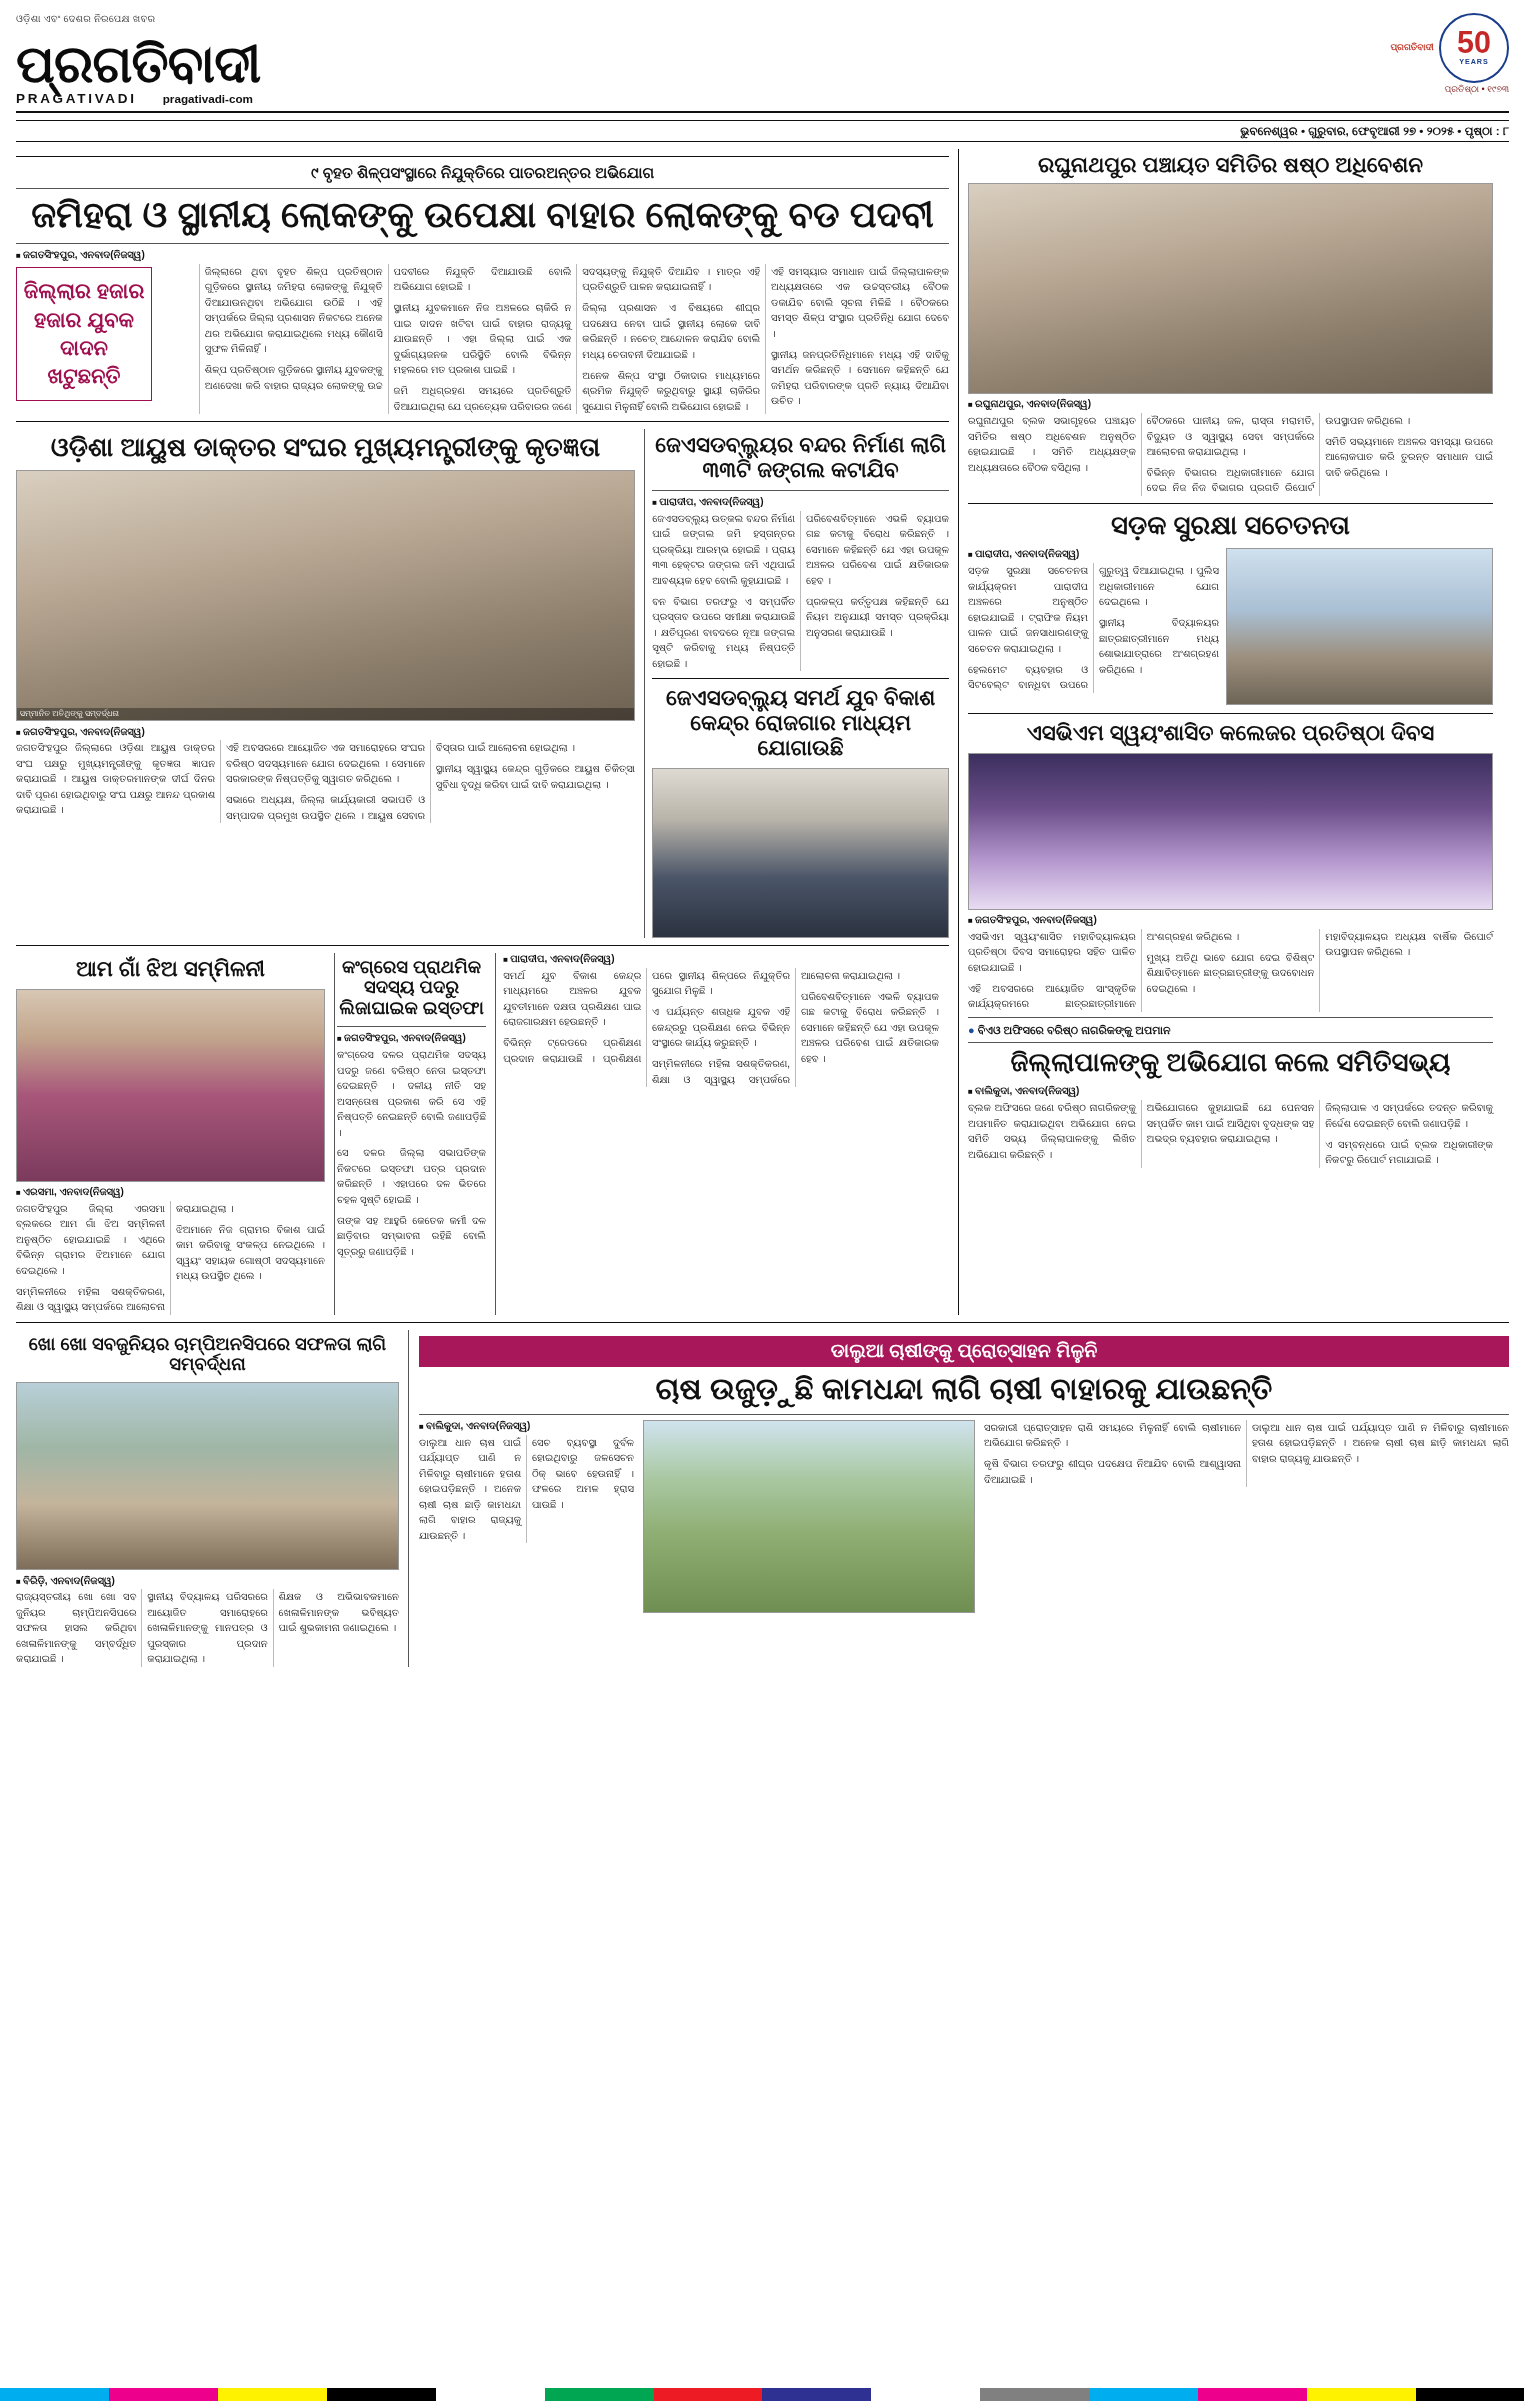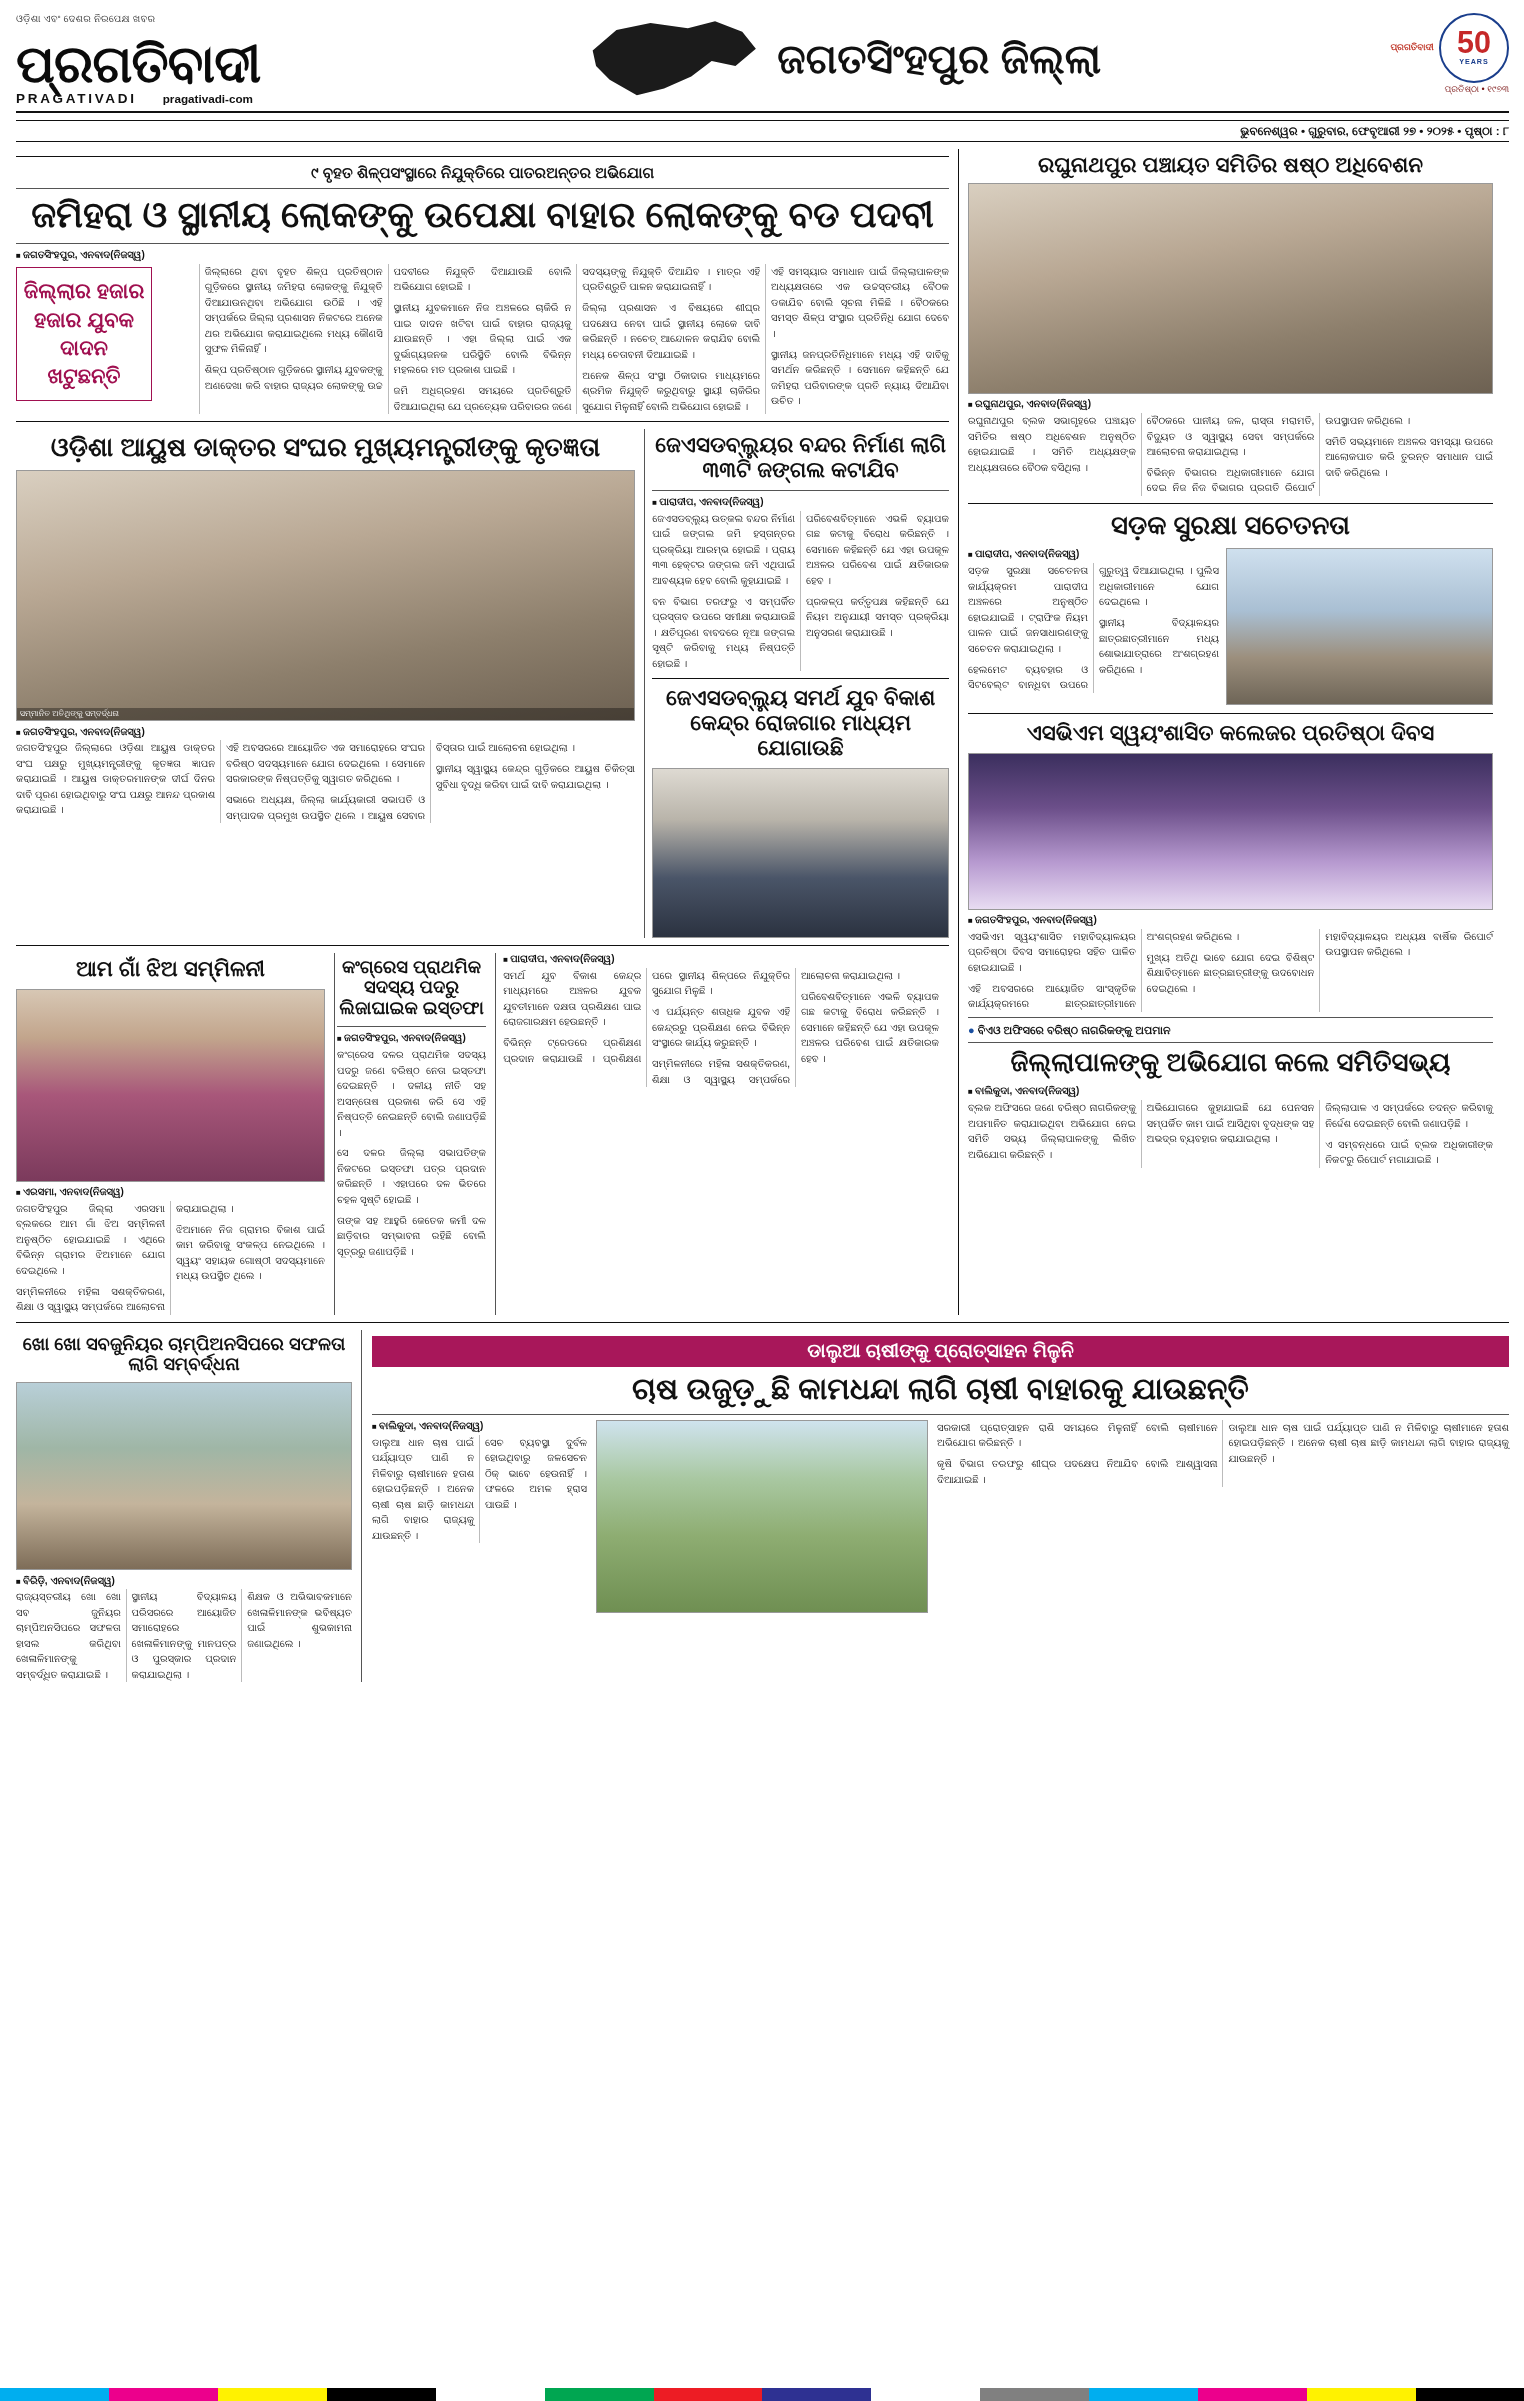--- a/index.html
+++ b/index.html
@@ -103,24 +103,20 @@
 
   <div class="masthead">
     <div class="mast-left">
       <div class="mast-tagline">ଓଡ଼ିଶା ଏବଂ ଦେଶର ନିରପେକ୍ଷ ଖବର</div>
       <div class="mast-title">ପ୍ରଗତିବାଦୀ</div>
       <div class="mast-sub">
         <span class="en">PRAGATIVADI</span>
         <span class="web">pragativadi-com</span>
       </div>
     </div>
-    <div class="mast-mid">
-      <div class="mapshape"></div>
-      <div class="district">ଜଗତସିଂହପୁର ଜିଲ୍ଲା</div>
-    </div>
     <div class="mast-right">
       <div class="logo50">
         <div class="brandmini">ପ୍ରଗତିବାଦୀ</div>
         <div class="fifty">
           <div class="num">50</div>
           <div class="yrs">YEARS</div>
         </div>
       </div>
       <div class="mast-bottom-right">ପ୍ରତିଷ୍ଠା • ୧୯୭୩</div>
     </div>
@@ -281,21 +277,21 @@
           <p>ଅଭିଯୋଗରେ କୁହାଯାଇଛି ଯେ ପେନସନ ସମ୍ପର୍କିତ କାମ ପାଇଁ ଆସିଥିବା ବୃଦ୍ଧଙ୍କ ସହ ଅଭଦ୍ର ବ୍ୟବହାର କରାଯାଇଥିଲା ।</p>
           <p>ଜିଲ୍ଲାପାଳ ଏ ସମ୍ପର୍କରେ ତଦନ୍ତ କରିବାକୁ ନିର୍ଦ୍ଦେଶ ଦେଇଛନ୍ତି ବୋଲି ଜଣାପଡ଼ିଛି ।</p>
           <p>ଏ ସମ୍ବନ୍ଧରେ ପାଇଁ ବ୍ଲକ ଅଧିକାରୀଙ୍କ ନିକଟରୁ ରିପୋର୍ଟ ମଗାଯାଇଛି ।</p>
         </div>
       </div>
     </div>
   </div>
 
   <div class="rule"></div>
   <div style="display:flex; gap:9px;">
-    <div style="width:336px;">
+    <div style="width:383px;">
       <div class="headline xs">ଖୋ ଖୋ ସବଜୁନିୟର ଚାମ୍ପିଅନସିପରେ ସଫଳତା ଲାଗି ସମ୍ବର୍ଦ୍ଧନା</div>
       <div class="photo ph-rally" style="height:188px;"></div>
       <div class="byline" style="margin-top:4.5px;">ବିରିଡ଼ି, ଏନବାଦ(ନିଜସ୍ୱ)</div>
       <div class="body-cols c3 col-sep">
         <p>ରାଜ୍ୟସ୍ତରୀୟ ଖୋ ଖୋ ସବ ଜୁନିୟର ଚାମ୍ପିଅନସିପରେ ସଫଳତା ହାସଲ କରିଥିବା ଖେଳାଳିମାନଙ୍କୁ ସମ୍ବର୍ଦ୍ଧିତ କରାଯାଇଛି ।</p>
         <p>ସ୍ଥାନୀୟ ବିଦ୍ୟାଳୟ ପରିସରରେ ଆୟୋଜିତ ସମାରୋହରେ ଖେଳାଳିମାନଙ୍କୁ ମାନପତ୍ର ଓ ପୁରସ୍କାର ପ୍ରଦାନ କରାଯାଇଥିଲା ।</p>
         <p>ଶିକ୍ଷକ ଓ ଅଭିଭାବକମାନେ ଖେଳାଳିମାନଙ୍କ ଭବିଷ୍ୟତ ପାଇଁ ଶୁଭକାମନା ଜଣାଇଥିଲେ ।</p>
       </div>
     </div>
 

